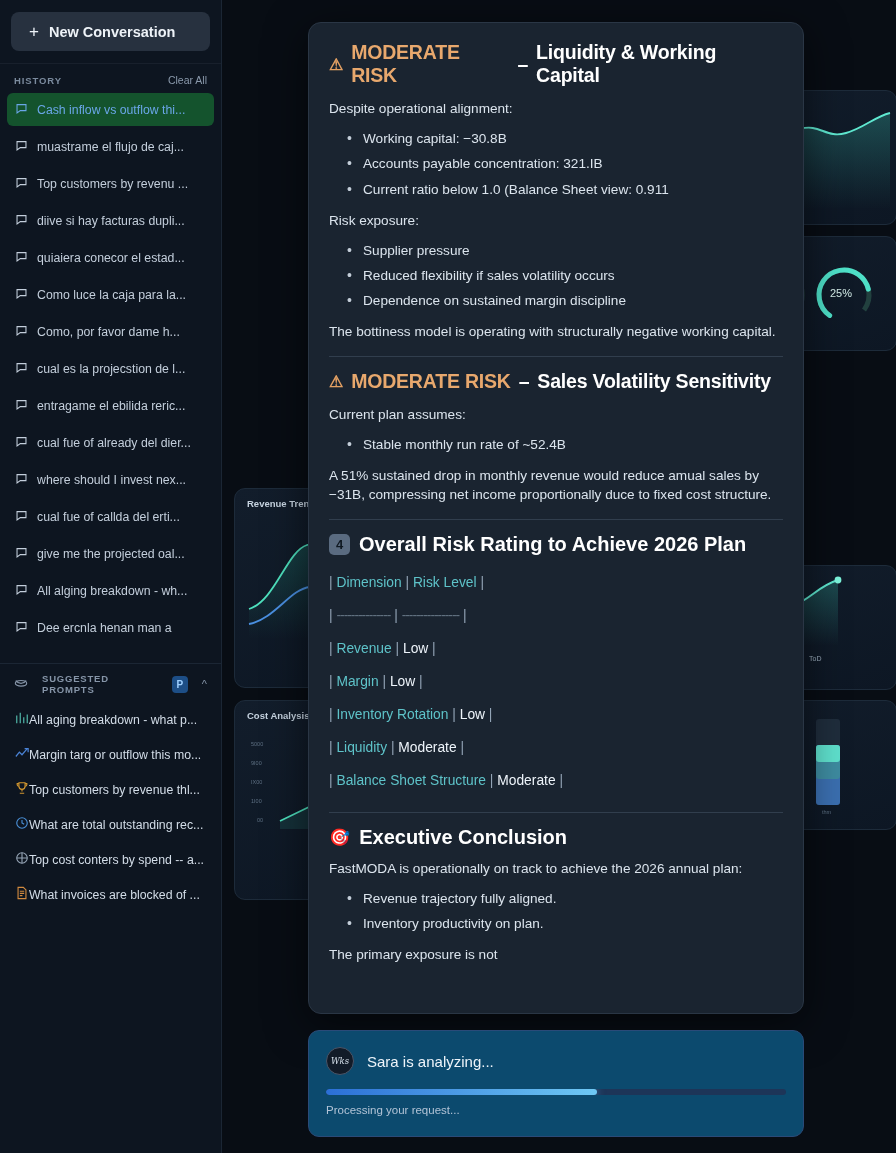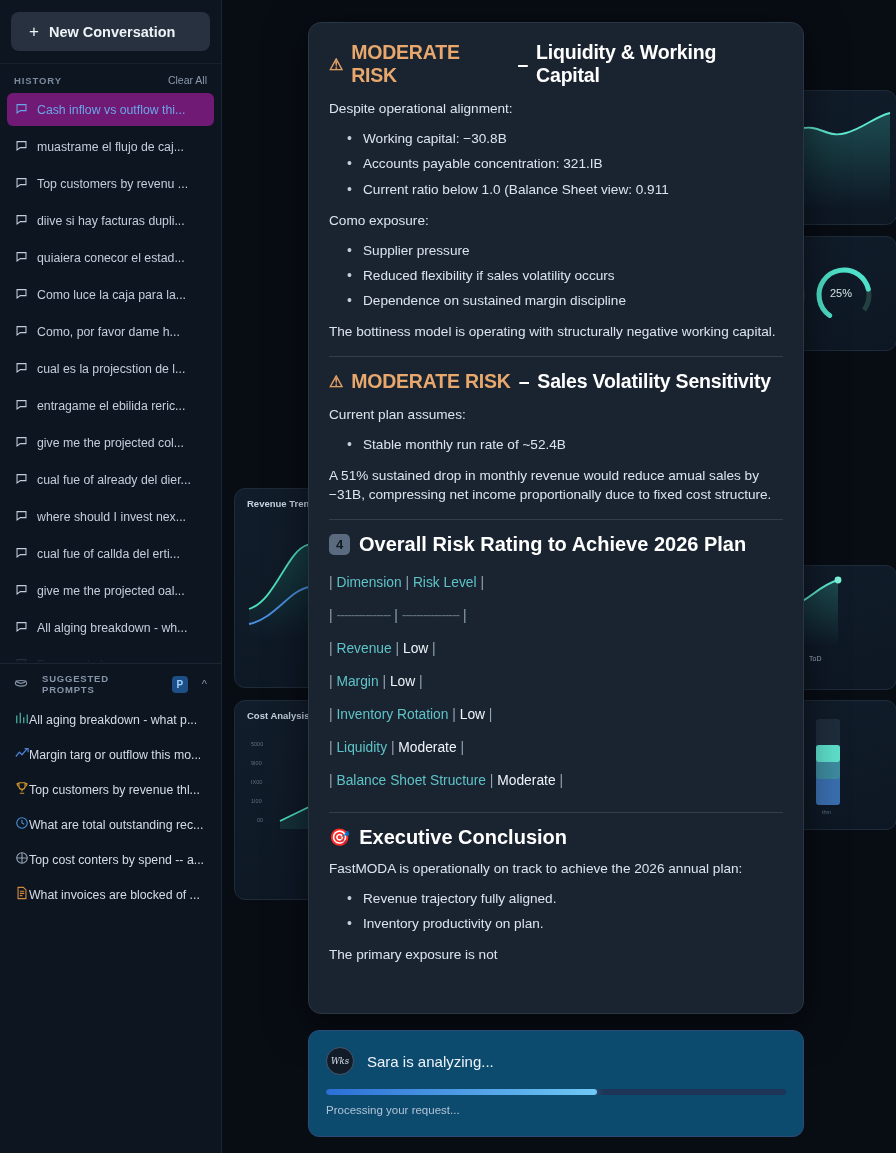--- a/index.html
+++ b/index.html
@@ -37,21 +37,21 @@
   .clear-all { font-size:10.5px; color:#8b9aac; cursor:pointer; }
 
   #hist-list { flex:0 0 auto; height:570px; overflow:hidden; padding:0 7px; position:relative; }
   .hist-item {
     display:flex; align-items:center; gap:9px;
     height:33px; padding:0 8px; margin-bottom:4px;
     border-radius:6px; cursor:pointer;
     font-size:12.3px; color:#c3cedb;
     white-space:nowrap; overflow:hidden;
   }
-  .hist-item.active { background:#701a75; color:#6aa6e8; }
+  .hist-item.active { background:#14532d; color:#6aa6e8; }
   .hist-item .bubble { flex:0 0 auto; }
   .hist-label { overflow:hidden; text-overflow:ellipsis; }
   #hist-fade {
     position:absolute; left:0; right:0; bottom:0; height:26px;
     background:linear-gradient(to bottom, rgba(13,21,32,0), #0d1520);
     pointer-events:none;
   }
 
   
   #sugg {
@@ -225,26 +225,20 @@
         <span class="bubble"><svg width="13" height="13" viewBox="0 0 16 16" fill="none" stroke="currentColor" stroke-width="1.3">
             <path d="M2.5 3.2h11v7.4h-7l-4 2.8z"></path>
           </svg></span>
         <span class="hist-label">cual es la projecstion de l...</span>
       </div>
       <div class="hist-item">
         <span class="bubble"><svg width="13" height="13" viewBox="0 0 16 16" fill="none" stroke="currentColor" stroke-width="1.3">
             <path d="M2.5 3.2h11v7.4h-7l-4 2.8z"></path>
           </svg></span>
         <span class="hist-label">entragame el ebilida reric...</span>
-      </div>
-      <div class="hist-item">
-        <span class="bubble"><svg width="13" height="13" viewBox="0 0 16 16" fill="none" stroke="currentColor" stroke-width="1.3">
-            <path d="M2.5 3.2h11v7.4h-7l-4 2.8z"></path>
-          </svg></span>
-        <span class="hist-label">give me the projected col...</span>
       </div>
       <div class="hist-item">
         <span class="bubble"><svg width="13" height="13" viewBox="0 0 16 16" fill="none" stroke="currentColor" stroke-width="1.3">
             <path d="M2.5 3.2h11v7.4h-7l-4 2.8z"></path>
           </svg></span>
         <span class="hist-label">cual fue of already del dier...</span>
       </div>
       <div class="hist-item">
         <span class="bubble"><svg width="13" height="13" viewBox="0 0 16 16" fill="none" stroke="currentColor" stroke-width="1.3">
             <path d="M2.5 3.2h11v7.4h-7l-4 2.8z"></path>
@@ -434,21 +428,21 @@
       <span class="rl">MODERATE RISK</span>
       <span class="rt">–</span>
       <span class="rt">Liquidity &amp; Working Capital</span>
     </div>
     <p class="ptxt">Despite operational alignment:</p>
     <ul class="blist">
       <li>Working capital: −30.8B</li>
       <li>Accounts payable concentration: 321.IB</li>
       <li>Current ratio below 1.0 (Balance Sheet view: 0.911</li>
     </ul>
-    <p class="ptxt">Como exposure:</p>
+    <p class="ptxt">Risk exposure:</p>
     <ul class="blist">
       <li>Supplier pressure</li>
       <li>Reduced flexibility if sales volatility occurs</li>
       <li>Dependence on sustained margin discipline</li>
     </ul>
     <p class="ptxt">The bottiness model is operating with structurally negative working capital.</p>
 
     <div class="hr"></div>
 
     <div class="risk-h">

